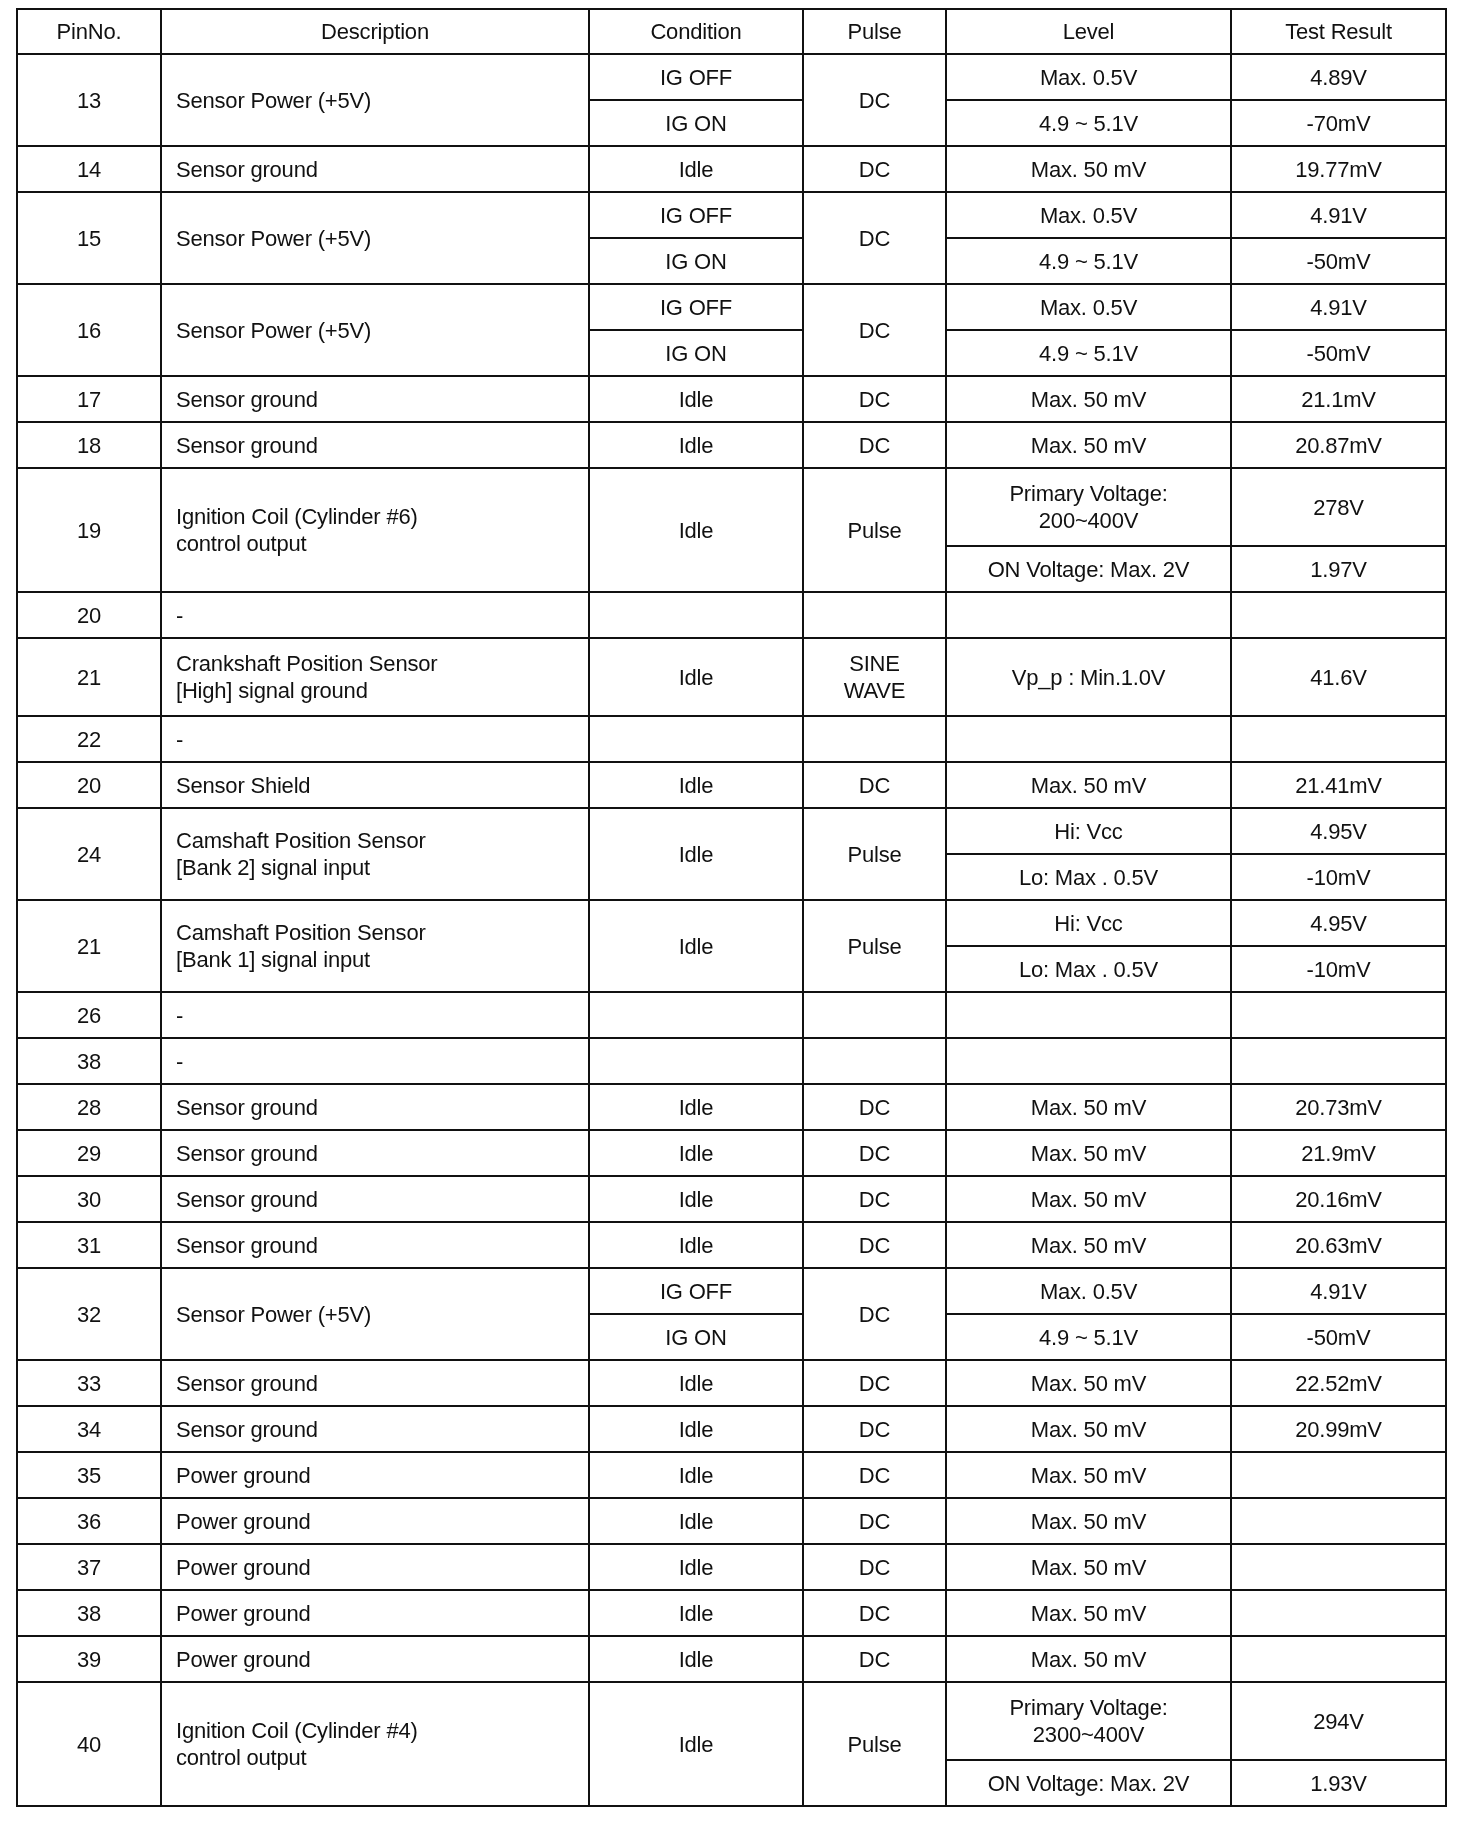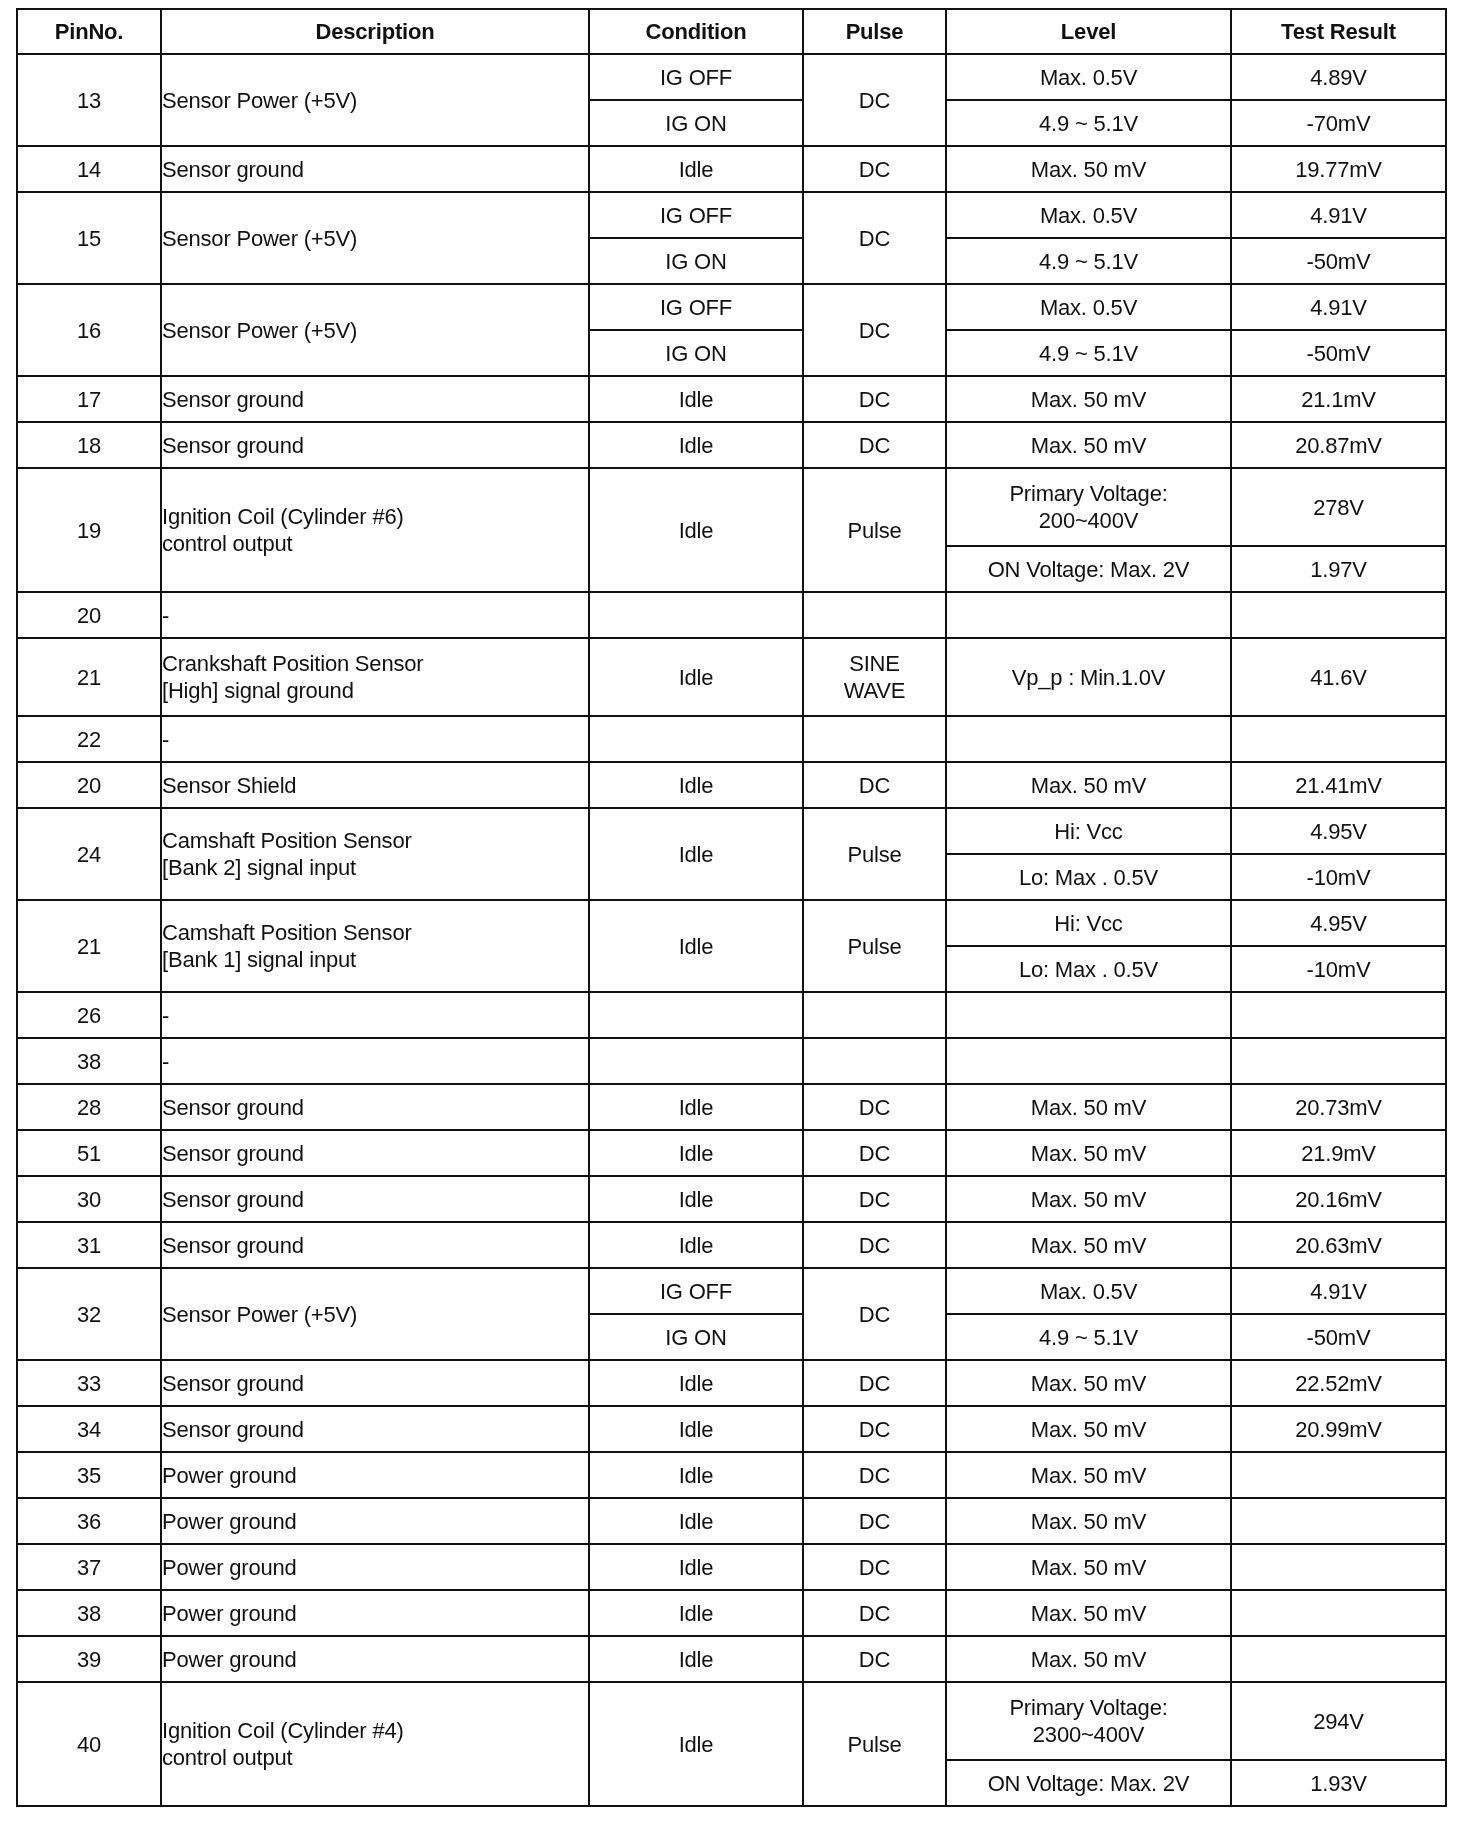--- a/index.html
+++ b/index.html
@@ -7,24 +7,24 @@
          font-family: "Liberation Sans", "DejaVu Sans", sans-serif; color: #111; }
   table.pin-table {
     position: absolute; left: 16px; top: 8px;
     width: 1429px; border-collapse: collapse; table-layout: fixed;
   }
   table.pin-table td, table.pin-table th {
     border: 2.5px solid #111; padding: 0; text-align: center; vertical-align: middle;
     font-size: 22px; line-height: 27px; font-weight: normal; letter-spacing: -0.2px;
     overflow: hidden;
   }
-  table.pin-table th { height: 43px; font-weight: bold; }
+  table.pin-table th { height: 43px; font-weight: normal; }
   table.pin-table td { height: 44px; }
   table.pin-table td.tall { height: 76px; }
-  table.pin-table td.desc { text-align: left; }
+  table.pin-table td.desc { text-align: left; padding-left: 14px; }
   col.c-pin { width: 144px; }
   col.c-desc { width: 428px; }
   col.c-cond { width: 214px; }
   col.c-type { width: 143px; }
   col.c-level { width: 285px; }
   col.c-result { width: 215px; }
   .ml { white-space: pre-line; }
 </style>
 </head>
 <body>
@@ -204,21 +204,21 @@
       </tr>
       <tr>
         <td class="ml ">28</td>
         <td class="ml desc">Sensor ground</td>
         <td class="ml ">Idle</td>
         <td class="ml ">DC</td>
         <td class="ml ">Max.  50 mV</td>
         <td class="ml ">20.73mV</td>
       </tr>
       <tr>
-        <td class="ml ">51</td>
+        <td class="ml ">29</td>
         <td class="ml desc">Sensor ground</td>
         <td class="ml ">Idle</td>
         <td class="ml ">DC</td>
         <td class="ml ">Max.  50 mV</td>
         <td class="ml ">21.9mV</td>
       </tr>
       <tr>
         <td class="ml ">30</td>
         <td class="ml desc">Sensor ground</td>
         <td class="ml ">Idle</td>

